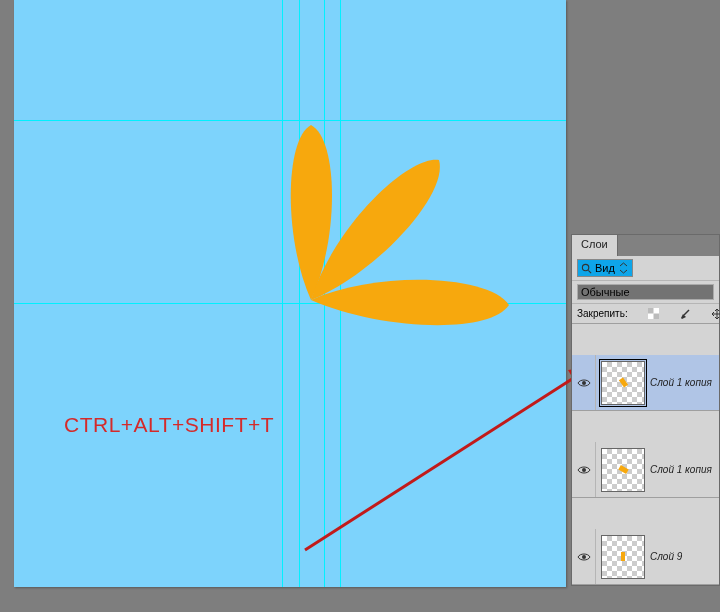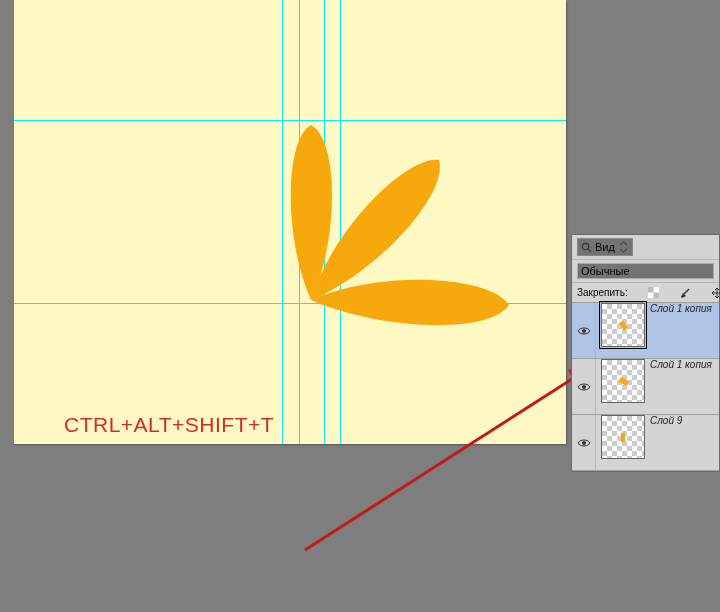--- a/index.html
+++ b/index.html
@@ -1,38 +1,38 @@
 <!DOCTYPE html>
 <html><head>
 <meta charset="utf-8">
 <style>
 * { box-sizing: border-box; margin: 0; padding: 0; }
 body { width: 720px; height: 612px; font-family: Tahoma, Arial, sans-serif; font-size: 11px; background: #7e7e7e; overflow: hidden; position: relative; }
 
 .canvas-area { position: absolute; left: 0; top: 0; width: 571px; height: 612px; background: #7e7e7e; }
-.canvas { position: absolute; left: 14px; top: 0; width: 552px; height: 444px; background: #fef9c3; box-shadow: 1px 1px 2px rgba(0,0,0,0.3); overflow: hidden; }
+.canvas { position: absolute; left: 14px; top: 0; width: 552px; height: 587px; background: #7dd3fc; box-shadow: 1px 1px 2px rgba(0,0,0,0.3); overflow: hidden; }
 .guide-h { position: absolute; left: 0; right: 0; height: 1px; background: #00f0ff; }
 .guide-v { position: absolute; top: 0; bottom: 0; width: 1px; background: #00f0ff; }
 .keyboard-text { position: absolute; left: 50px; top: 413px; font-family: Arial, sans-serif; font-size: 21px; color: #d42a2a; letter-spacing: 0.5px; }
 
 .arrow-svg { position: absolute; left: 250px; top: 340px; width: 360px; height: 220px; pointer-events: none; }
 
 .panel { position: absolute; right: 0; top: 234px; width: 149px; background: #d4d4d4; border: 1px solid #6a6a6a; font-size: 11px; }
 .panel-tabs { height: 21px; background: #818181; display: flex; }
 .panel-tab { background: #d4d4d4; border-right: 1px solid #6a6a6a; padding: 3px 9px 3px 9px; font-size: 11px; color: #222; }
 .panel-row { display: flex; align-items: center; padding: 3px 5px; gap: 3px; border-bottom: 1px solid #b5b5b5; }
 .search-icon { width: 11px; height: 11px; }
 .dropdown-arrows { width: 11px; height: 14px; }
-.dropdown { background: #737373; border: 1px solid #888; display: inline-flex; align-items: center; padding: 1px 3px; gap: 3px; font-size: 11px; }
+.dropdown { background: #0ea5e9; border: 1px solid #888; display: inline-flex; align-items: center; padding: 1px 3px; gap: 3px; font-size: 11px; }
 .blend-row input { width: 100%; border: 1px solid #aaa; padding: 1px 3px; font-size: 11px; background: #737373; }
 .lock-row { display: flex; align-items: center; gap: 20px; padding: 3px 5px; border-bottom: 1px solid #9f9f9f; font-size: 10px; }
 .lock-icon { width: 13px; height: 13px; display: flex; align-items: center; justify-content: center; }
 
 .layer-list { background: #d4d4d4; }
-.layer { display: flex; align-items: flex-start; height: 56px; border-bottom: 1px solid #9f9f9f; }
+.layer { display: flex; align-items: center; height: 56px; border-bottom: 1px solid #9f9f9f; margin-top: 31px; }
 .layer.selected { background: #b0c5e6; }
 .eye-col { width: 24px; display: flex; align-items: center; justify-content: center; border-right: 1px solid #b5b5b5; height: 100%; }
 .thumb { width: 44px; height: 44px; margin: 0 5px; border: 1px solid #666; background: #fff; display: flex; align-items: center; justify-content: center; position: relative; }
 .thumb.sel { outline: 1px solid #000; outline-offset: 1px; }
 .checker { background-image: linear-gradient(45deg,#ccc 25%,transparent 25%),linear-gradient(-45deg,#ccc 25%,transparent 25%),linear-gradient(45deg,transparent 75%,#ccc 75%),linear-gradient(-45deg,transparent 75%,#ccc 75%); background-size: 10px 10px; background-position: 0 0,0 5px,5px -5px,-5px 0; }
 .layer-name { font-size: 10px; font-style: italic; color: #222; white-space: nowrap; overflow: hidden; }
 .mini-petal { width: 9px; height: 5px; background: #f7a80d; }
 </style>
 </head>
 <body>
@@ -56,20 +56,23 @@
     <div class="keyboard-text">CTRL+ALT+SHIFT+T</div>
   </div>
 </div>
 
 <svg class="arrow-svg" viewBox="0 0 360 220">
   <line x1="55" y1="210" x2="333" y2="32" stroke="#c21a1a" stroke-width="3"></line>
   <polygon points="340,27 318,30 328,47" fill="#c21a1a"></polygon>
 </svg>
 
 <div class="panel">
+  <div class="panel-tabs">
+    <div class="panel-tab">Слои</div>
+  </div>
   <div class="panel-row">
     <div class="dropdown">
       <svg class="search-icon" viewBox="0 0 12 12">
           <circle cx="5" cy="5" r="3.5" fill="none" stroke="#333" stroke-width="1.2"></circle>
           <line x1="8" y1="8" x2="11" y2="11" stroke="#333" stroke-width="1.3"></line>
         </svg>
       <span>Вид</span>
       <svg class="dropdown-arrows" viewBox="0 0 11 14">
           <path d="M2 5 L5.5 2 L9 5" fill="none" stroke="#333"></path>
           <path d="M2 9 L5.5 12 L9 9" fill="none" stroke="#333"></path>

